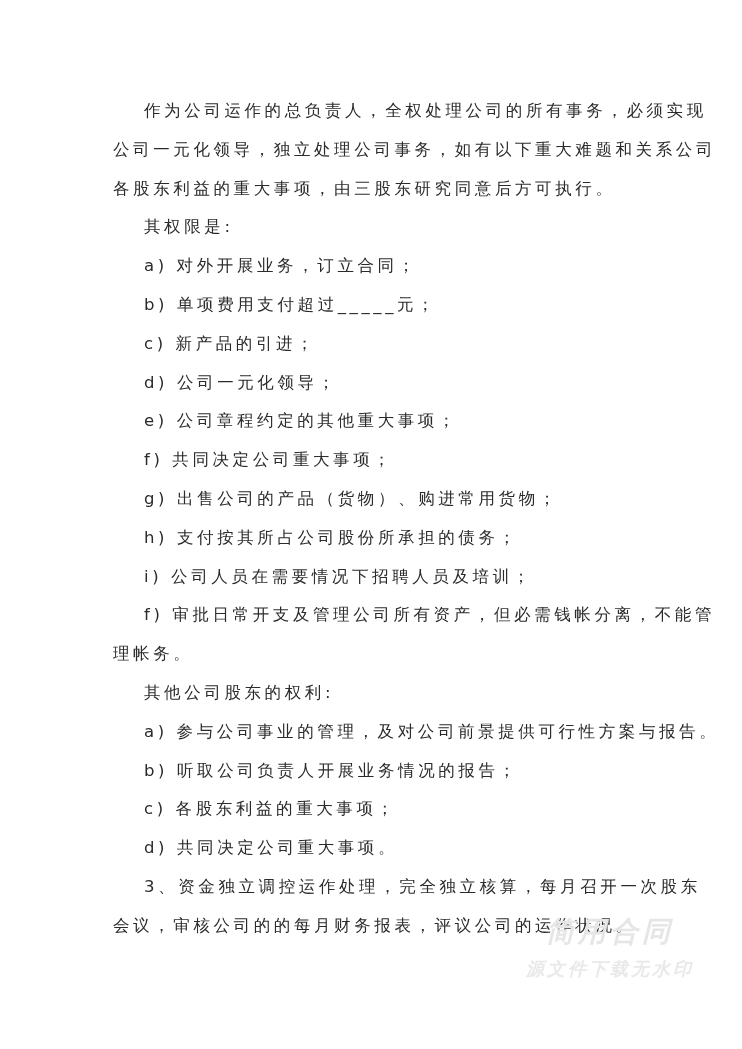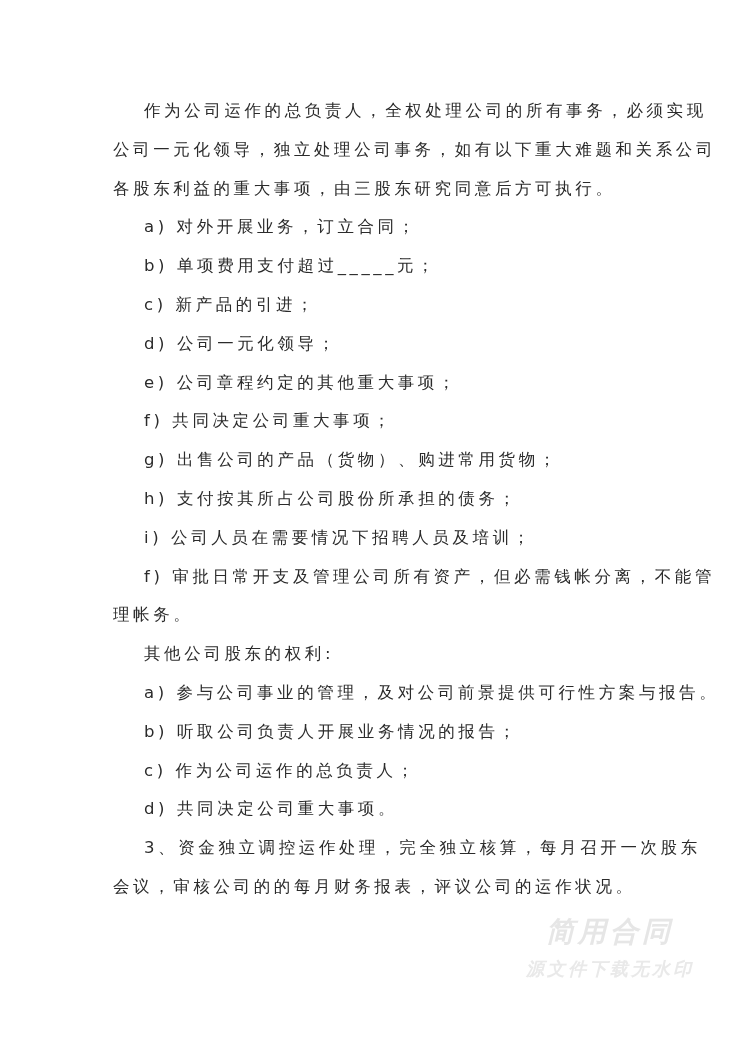--- a/index.html
+++ b/index.html
@@ -33,35 +33,36 @@
   }
 </style>
 </head>
 <body>
 
 <div class="page">
   <div class="content">
     <div class="line indent">作为公司运作的总负责人，全权处理公司的所有事务，必须实现</div>
     <div class="line">公司一元化领导，独立处理公司事务，如有以下重大难题和关系公司</div>
     <div class="line">各股东利益的重大事项，由三股东研究同意后方可执行。</div>
+    <div class="line indent">其权限是:</div>
     <div class="line indent">a) 对外开展业务，订立合同；</div>
     <div class="line indent">b) 单项费用支付超过_____元；</div>
     <div class="line indent">c) 新产品的引进；</div>
     <div class="line indent">d) 公司一元化领导；</div>
     <div class="line indent">e) 公司章程约定的其他重大事项；</div>
     <div class="line indent">f) 共同决定公司重大事项；</div>
     <div class="line indent">g) 出售公司的产品（货物）、购进常用货物；</div>
     <div class="line indent">h) 支付按其所占公司股份所承担的债务；</div>
     <div class="line indent">i) 公司人员在需要情况下招聘人员及培训；</div>
     <div class="line indent">f) 审批日常开支及管理公司所有资产，但必需钱帐分离，不能管</div>
     <div class="line">理帐务。</div>
     <div class="line indent">其他公司股东的权利:</div>
     <div class="line indent">a) 参与公司事业的管理，及对公司前景提供可行性方案与报告。</div>
     <div class="line indent">b) 听取公司负责人开展业务情况的报告；</div>
-    <div class="line indent">c) 作为公司运作的总负责人；</div>
+    <div class="line indent">c) 各股东利益的重大事项；</div>
     <div class="line indent">d) 共同决定公司重大事项。</div>
     <div class="line indent">3、资金独立调控运作处理，完全独立核算，每月召开一次股东</div>
     <div class="line">会议，审核公司的的每月财务报表，评议公司的运作状况。</div>
   </div>
 
   <div class="watermark">
     <div class="wm-main">简用合同</div>
     <div class="wm-sub">源文件下载无水印</div>
   </div>
 </div>

